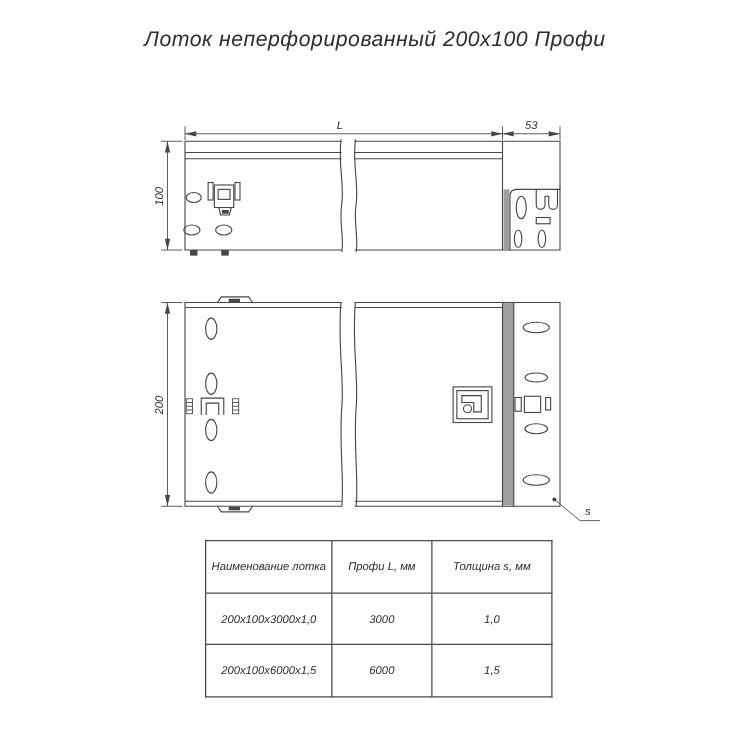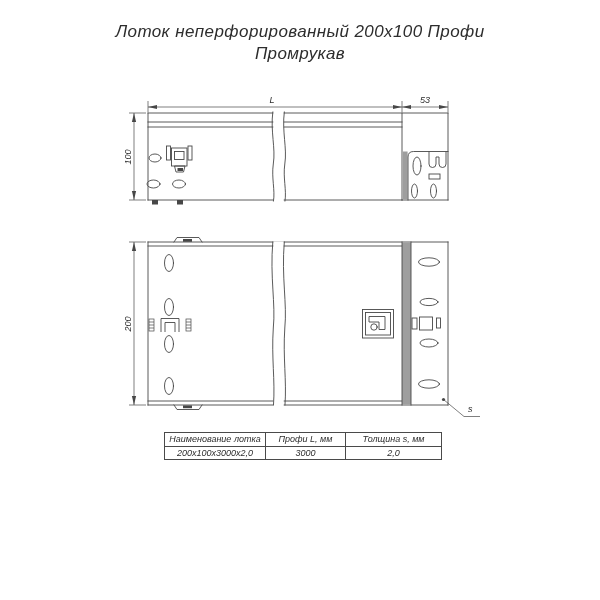--- a/index.html
+++ b/index.html
@@ -17,30 +17,29 @@
   .ln{fill:none;stroke:var(--line-color);stroke-width:.9;stroke-linecap:square;}
   .thin{fill:none;stroke:var(--line-color);stroke-width:.7;}
   .arrow{fill:var(--line-color);stroke:none;}
   .fillDark{fill:var(--line-color);stroke:none;}
   .grayband{fill:var(--gray-color);stroke:none;}
   .gap{fill:var(--bg-color);stroke:none;}
   .dimtext{font-family:"Liberation Sans",sans-serif;font-style:italic;font-size:9px;fill:var(--text-color);}
   .spec-table{position:absolute;left:164px;top:432px;width:277px;border-collapse:collapse;
               table-layout:fixed;font-size:9px;font-style:italic;color:var(--text-color);}
   .spec-table th,.spec-table td{border:1px solid #4a4a4a;text-align:center;vertical-align:middle;
-              padding:0 2px;height:12.6px;font-weight:normal;white-space:nowrap;overflow:hidden;}
+              padding:14px 2px;height:12.6px;font-weight:normal;white-space:nowrap;overflow:hidden;}
 </style>
 </head>
 <body>
 
 <div class="page">
 
   <div class="title">
     <div>Лоток неперфорированный 200х100 Профи</div>
-    <div>Промрукав</div>
   </div>
 
   <svg class="drawing" width="600" height="600" viewBox="0 0 600 600">
 
     <g>
 
       <path class="thin" d="M148,112 V101 M402,112 V101 M448,112 V101 M146,113 H129 M146,200 H129"></path>
 
       <path class="thin" d="M148,107 H402 M402,107 H448 M134,113 V200"></path>
 
@@ -149,20 +148,25 @@
       </colgroup>
     <thead>
       <tr>
         <th>Наименование лотка</th>
         <th>Профи L, мм</th>
         <th>Толщина s, мм</th>
       </tr>
     </thead>
     <tbody>
         <tr>
-          <td>200х100х3000х2,0</td>
+          <td>200х100х3000х1,0</td>
           <td>3000</td>
-          <td>2,0</td>
+          <td>1,0</td>
+        </tr>
+        <tr>
+          <td>200х100х6000х1,5</td>
+          <td>6000</td>
+          <td>1,5</td>
         </tr>
       </tbody>
   </table>
 
 </div>
 
 </body></html>

